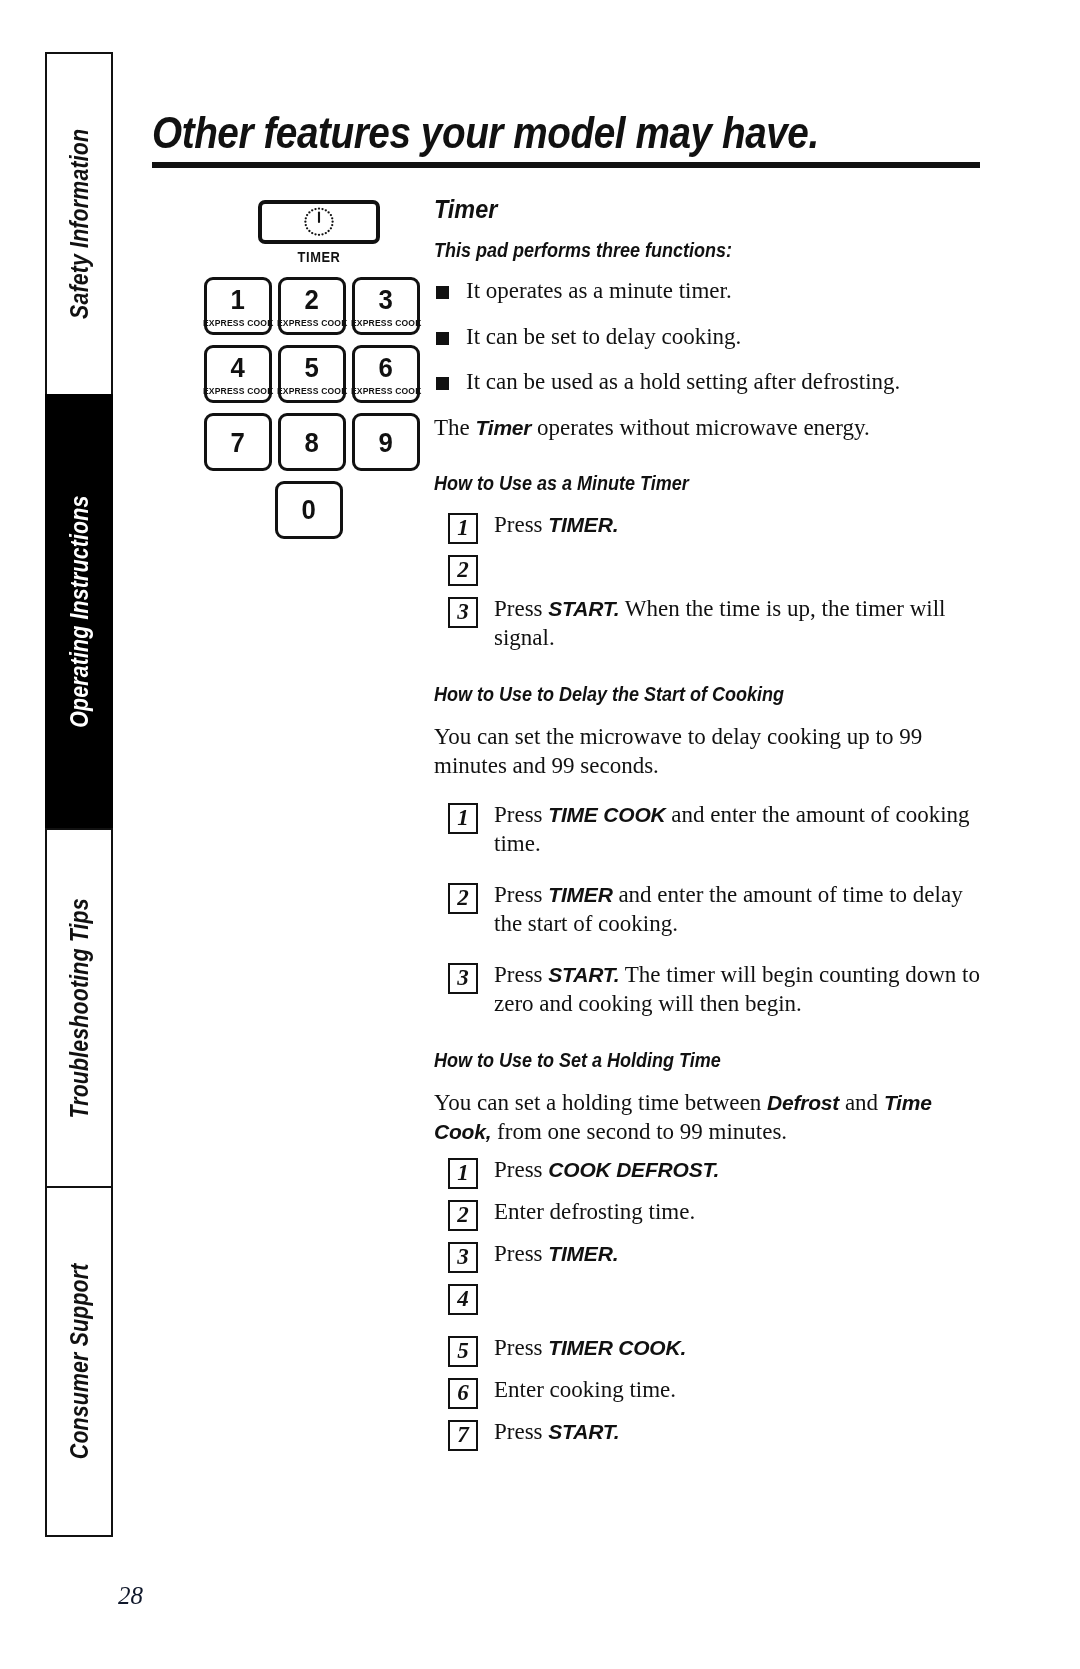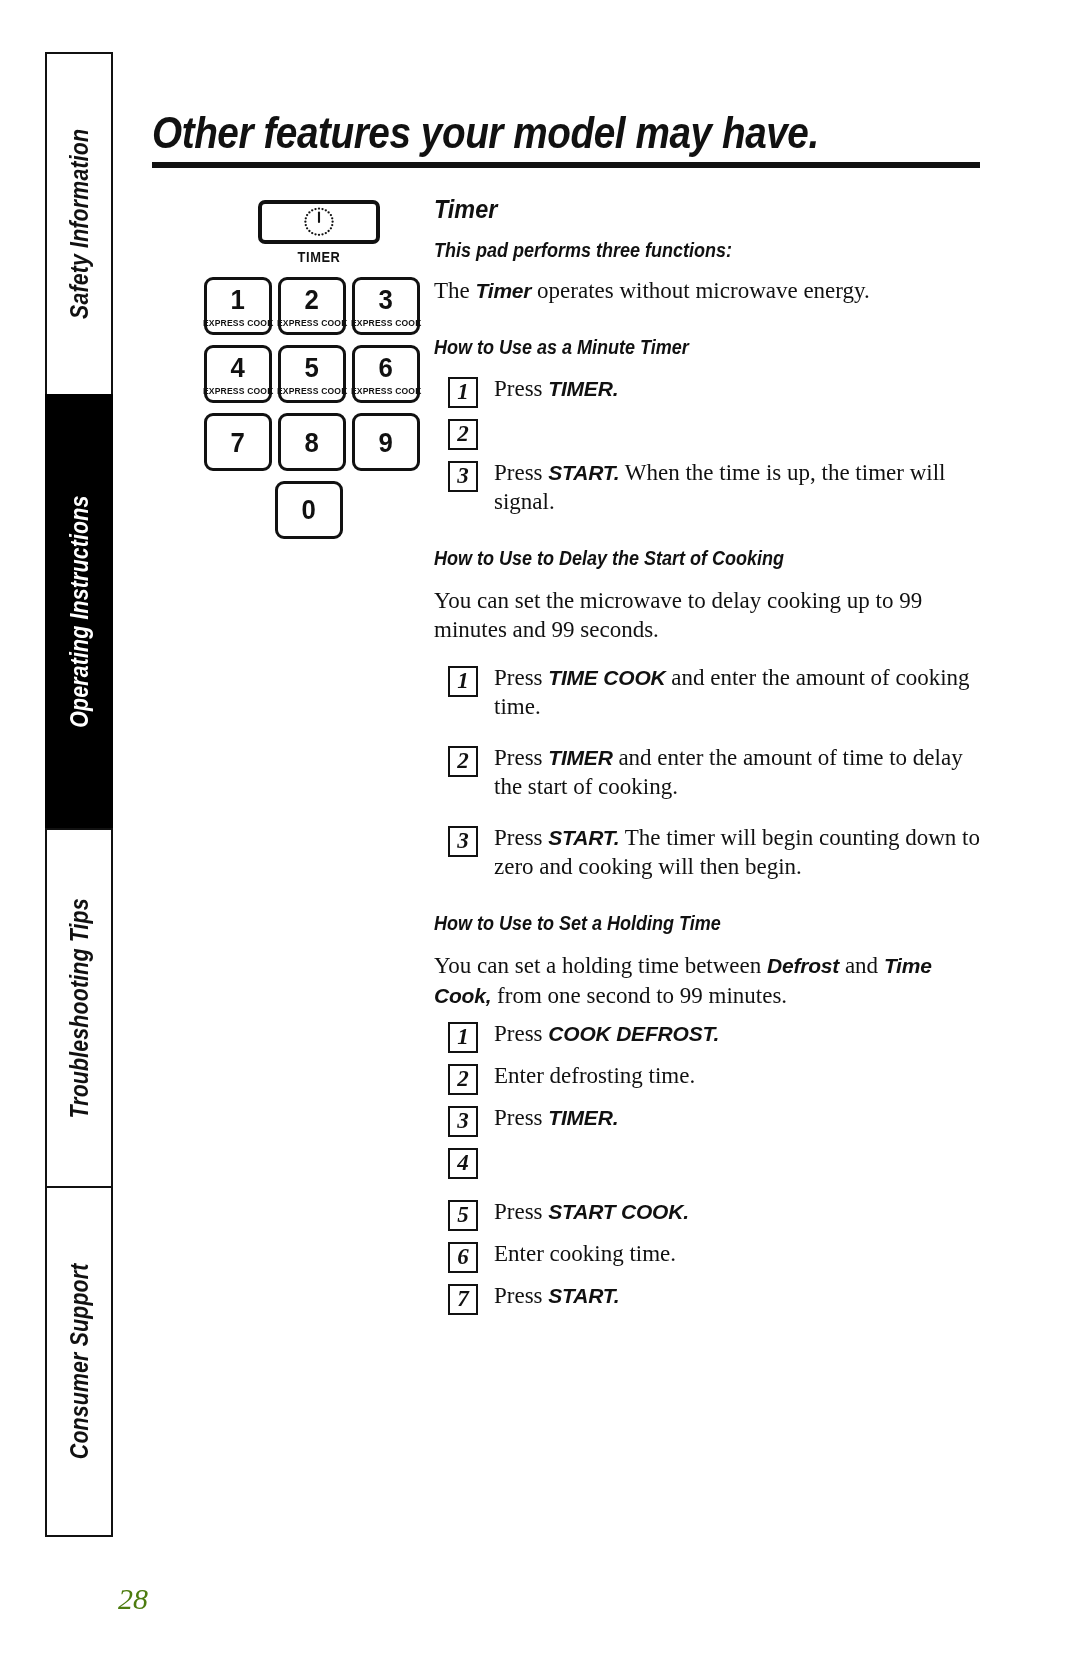--- a/index.html
+++ b/index.html
@@ -301,22 +301,22 @@
     line-height: 1;
     transform: translateY(-1px);
   }
 
   #page-number {
     position: absolute;
     left: 118px;
     top: 1582px;
     font-family: "Liberation Serif", serif;
     font-style: italic;
-    font-size: 30px;
-    color: #4d7c0f;
+    font-size: 25px;
+    color: #0f172a;
   }
 </style>
 </head>
 <body>
 
 <div id="page">
 
   <div id="tab-rail">
     <div class="tab" style="flex: 0 0 344px;">
       <div class="tab-label"><span>Safety Information</span></div>
@@ -420,20 +420,34 @@
           </div>
 
         </div>
       </div>
 
       <div id="right-col">
 
         <h2 class="sec-title">Timer</h2>
         <h3 class="sub-title">This pad performs three functions:</h3>
 
+        <ul class="bullets">
+          <li>
+            <span class="sq-bullet"></span>
+            <span>It operates as a minute timer.</span>
+          </li>
+          <li>
+            <span class="sq-bullet"></span>
+            <span>It can be set to delay cooking.</span>
+          </li>
+          <li>
+            <span class="sq-bullet"></span>
+            <span>It can be used as a hold setting after defrosting.</span>
+          </li>
+        </ul>
 
         <p class="body"><span>The </span><span class="kw">Timer</span><span> operates without microwave energy.</span></p>
 
         <h3 class="how-title">How to Use as a Minute Timer</h3>
         <ol class="steps">
           <li>
             <span class="step-box">
                 <span>1</span>
               </span><span>Press </span><span class="kw">TIMER.</span><span></span>
           </li>
@@ -488,21 +502,21 @@
               </span><span>Press </span><span class="kw">TIMER.</span><span></span>
           </li>
           <li style="margin-bottom:16px;">
             <span class="step-box">
                 <span>4</span>
               </span><span class="kw"></span><span></span>
           </li>
           <li>
             <span class="step-box">
                 <span>5</span>
-              </span><span>Press </span><span class="kw">START COOK.</span><span></span>
+              </span><span>Press </span><span class="kw">TIMER COOK.</span><span></span>
           </li>
           <li>
             <span class="step-box">
                 <span>6</span>
               </span><span>Enter cooking time.</span><span class="kw"></span><span></span>
           </li>
           <li>
             <span class="step-box">
                 <span>7</span>
               </span><span>Press </span><span class="kw">START.</span><span></span>

